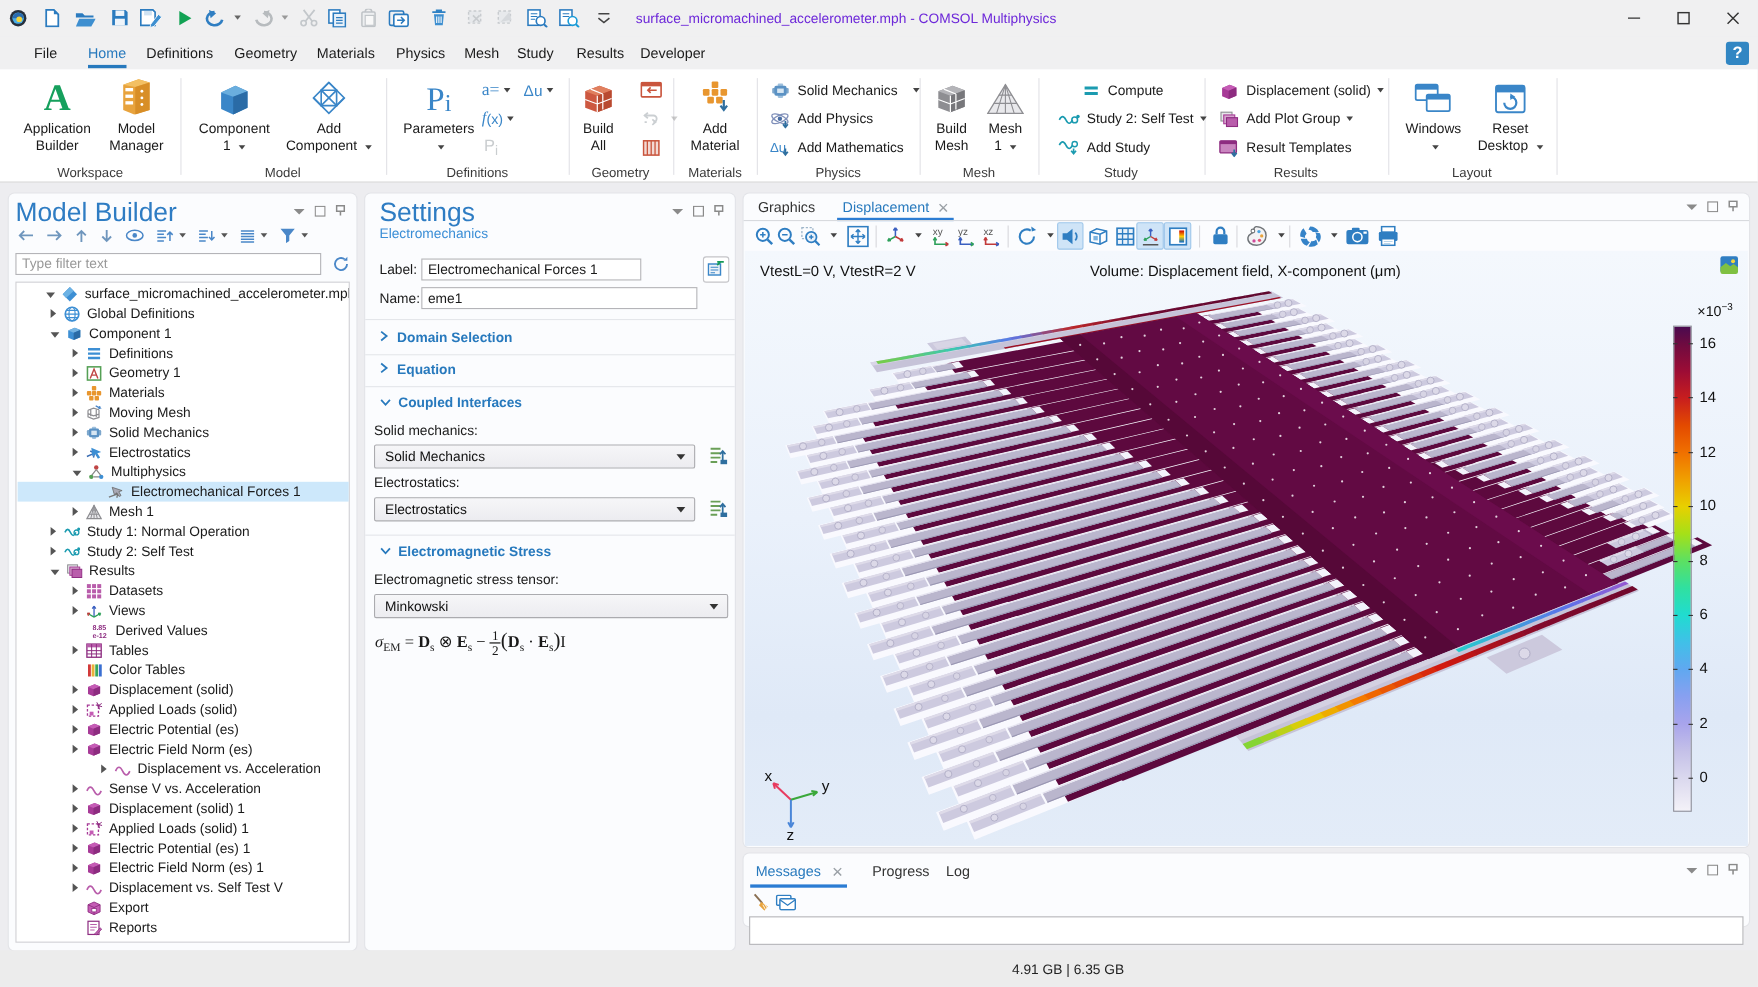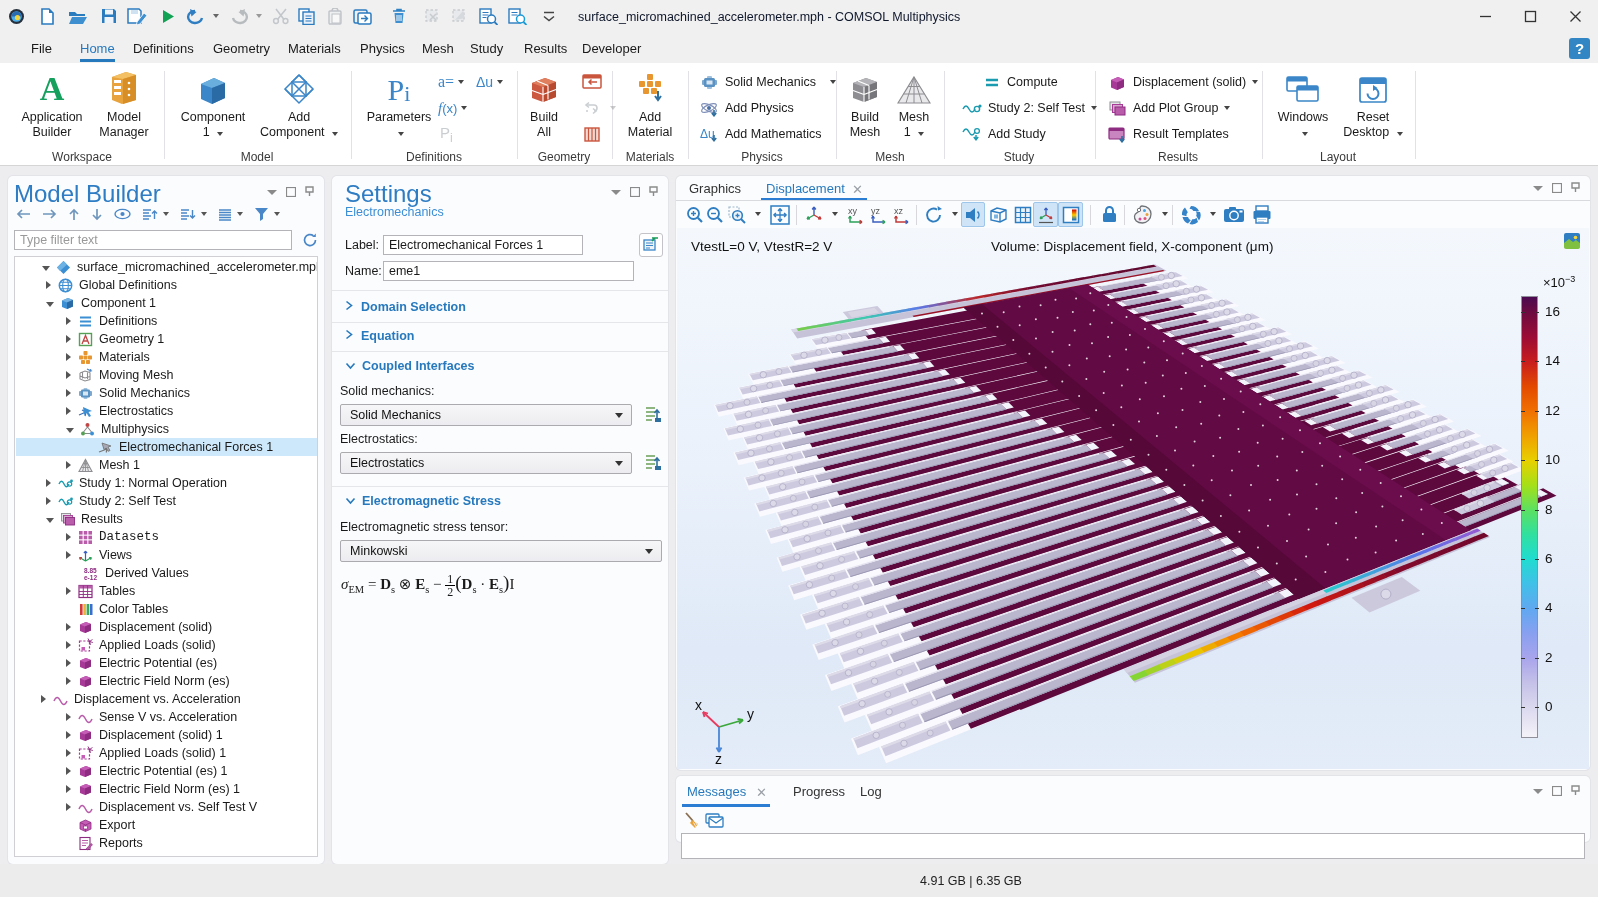--- a/index.html
+++ b/index.html
@@ -1,20 +1,20 @@
 <!DOCTYPE html>
 <html><head><meta charset="utf-8">
 <style>
 *{margin:0;padding:0;box-sizing:border-box}
 html,body{width:1598px;height:897px;overflow:hidden}
 body{font-family:"Liberation Sans",sans-serif;background:#ededf0;position:relative;font-size:12.5px;color:#1a1a1a}
 .abs{position:absolute}
 #titlebar{position:absolute;left:0;top:0;width:1598px;height:33px;background:#f0f0f1}
 #titlebar .ticons{position:absolute;left:0;top:0;width:560px;height:33px}
-#title-text{position:absolute;left:578px;top:10px;font-size:12.5px;color:#0f172a}
+#title-text{position:absolute;left:578px;top:10px;font-size:12.5px;color:#6d28d9}
 .wbtn{position:absolute;top:0;width:45px;height:33px;display:flex;align-items:center;justify-content:center;color:#333}
 #menubar{position:absolute;left:0;top:33px;width:1598px;height:30px;background:#f0f0f1}
 #menubar span{position:absolute;top:8px;font-size:13px;color:#1a1a1a}
 #menubar .sel{color:#2779bd;border-bottom:3px solid #2779bd;padding-bottom:3px}
 #helpbtn{position:absolute;right:8px;top:38px;width:21px;height:21px;background:#3186c3;border-radius:3px;color:#fff;font-size:15px;font-weight:bold;text-align:center;line-height:21px}
 #ribbon{position:absolute;left:0;top:63px;width:1598px;height:103px;background:#ffffff;border-bottom:1px solid #d5d5d5}
 .rsep{position:absolute;top:8px;width:1px;height:88px;background:#e2e2e6}
 .rlabel{position:absolute;top:87px;font-size:12px;color:#3a3a3a;text-align:center;width:120px}
 .bigbtn{position:absolute;top:6px;width:86px;text-align:center}
 .bigbtn .bicon{height:36px;display:flex;align-items:flex-end;justify-content:center}
@@ -618,21 +618,21 @@
         <div class="trow-in" style="padding-left:30px">
           <span class="tarrow tar-d" style="margin-right:6px;margin-top:2px"></span>
           <span class="ticon"><svg width="15" height="15" viewBox="0 0 15 15">
               <rect x="1.5" y="1.5" width="9" height="7.5" fill="#e6e6ea" stroke="#8e8e92" stroke-width="0.9"></rect>
               <rect x="3.5" y="3.5" width="9" height="7.5" fill="#d6a8cf" stroke="#a73a97" stroke-width="0.9"></rect>
               <rect x="5.5" y="5.5" width="9" height="7.5" fill="#b95dab" stroke="#8d2c80" stroke-width="0.9"></rect>
             </svg></span>
           <span>Results</span>
         </div>
       </div>
-<div class="tree-row" style="top:271px;font-family:Liberation Mono, monospace;">
+<div class="tree-row" style="top:271px;">
         <div class="trow-in" style="padding-left:50px">
           <span class="tarrow tar-r" style="margin-right:7px"></span>
           <span class="ticon"><svg width="15" height="15" viewBox="0 0 15 15">
               <g fill="#b95dab">
                 <rect x="1" y="1" width="3.6" height="3.6"></rect>
                 <rect x="5.7" y="1" width="3.6" height="3.6"></rect>
                 <rect x="10.4" y="1" width="3.6" height="3.6"></rect>
                 <rect x="1" y="5.7" width="3.6" height="3.6"></rect>
                 <rect x="5.7" y="5.7" width="3.6" height="3.6"></rect>
                 <rect x="10.4" y="5.7" width="3.6" height="3.6"></rect>
@@ -727,21 +727,21 @@
           <span class="tarrow tar-r" style="margin-right:7px"></span>
           <span class="ticon"><svg width="15" height="15" viewBox="0 0 15 15">
               <path d="M2 4.5 L8 2 L13 4 V10.5 L7 13 L2 11 Z" fill="#a73a97"></path>
               <path d="M2 4.5 L8 2 L13 4 L7 6.5 Z" fill="#c55cb5"></path>
               <path d="M7 6.5 L13 4 V10.5 L7 13 Z" fill="#8d2c80"></path>
             </svg></span>
           <span>Electric Field Norm (es)</span>
         </div>
       </div>
 <div class="tree-row" style="top:433px;">
-        <div class="trow-in" style="padding-left:25px">
+        <div class="trow-in" style="padding-left:76px">
           <span class="tarrow tar-r" style="margin-right:7px"></span>
           <span class="ticon"><svg width="15" height="15" viewBox="0 0 15 15">
               <path d="M1 9 q3 -7 6.5 0 t6.5 0" fill="none" stroke="#b95dab" stroke-width="1.5"></path>
             </svg></span>
           <span>Displacement vs. Acceleration</span>
         </div>
       </div>
 <div class="tree-row" style="top:451px;">
         <div class="trow-in" style="padding-left:50px">
           <span class="tarrow tar-r" style="margin-right:7px"></span>

